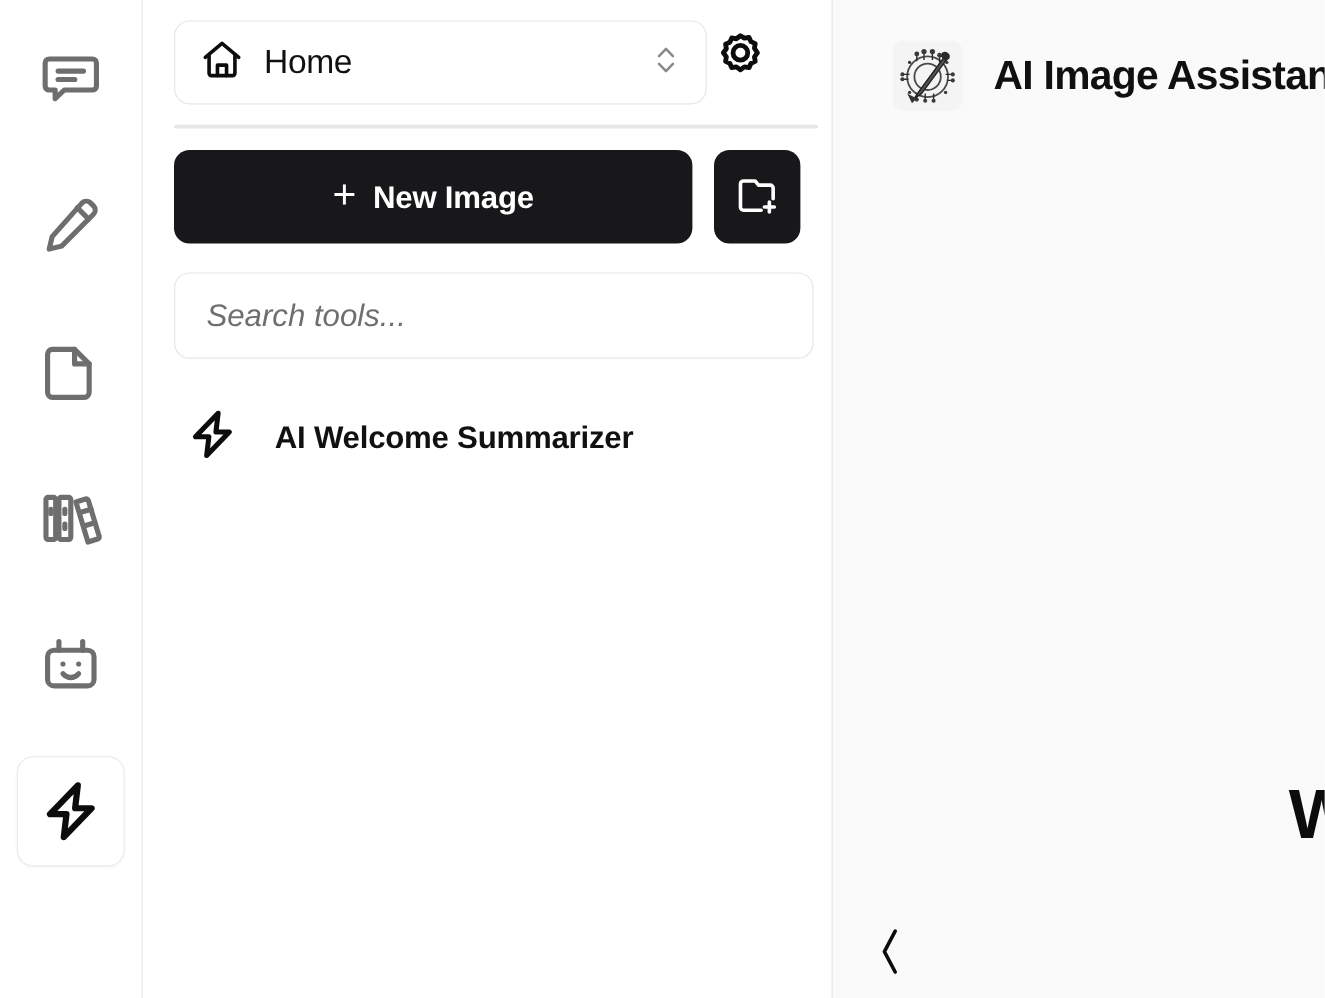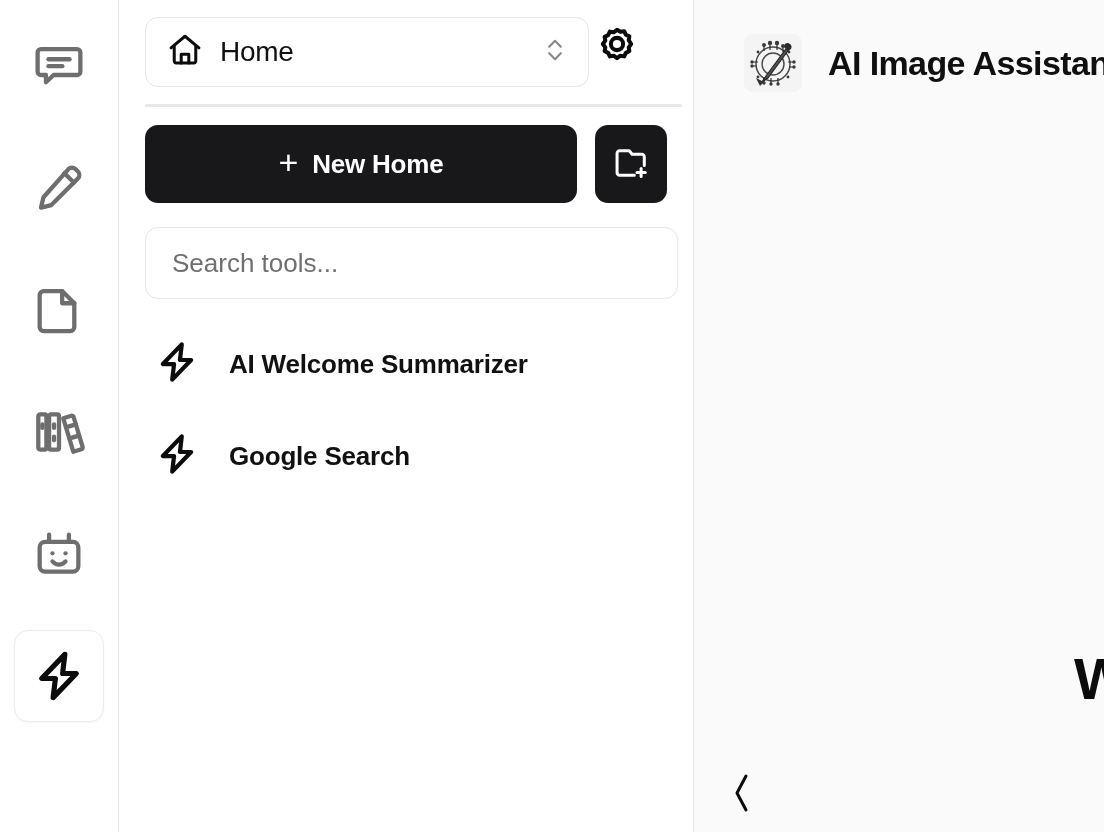--- a/index.html
+++ b/index.html
@@ -156,20 +156,21 @@
     padding: 0 26px;
   }
   .search-box input {
     border: none;
     outline: none;
     background: transparent;
     font-size: 26px;
     color: #111111;
     width: 100%;
     font-family: "Liberation Sans", sans-serif;
+    font-style: italic;
   }
   .search-box input::placeholder { color: #6f6f6f; opacity: 1; }
 
   .tool-list { margin-top: 36px; }
 
   .tool-item {
     display: flex;
     align-items: center;
     gap: 30px;
     height: 58px;
@@ -346,21 +347,21 @@
       </button>
 
     </div>
 
     <div class="divider"></div>
 
     <div class="action-row">
 
       <button class="new-tool-btn">
         <span class="plus-glyph">+</span>
-        <span>New Home</span>
+        <span>New Image</span>
       </button>
 
       <button class="new-folder-btn">
         <span>
           <svg width="38" height="38" viewBox="0 0 24 24" fill="none" stroke="#ffffff" stroke-width="1.9" stroke-linecap="round" stroke-linejoin="round">
             <path d="M20.4 13.6V8.1a1.6 1.6 0 0 0-1.6-1.6h-6.1L10.9 4.3H4.8a1.6 1.6 0 0 0-1.6 1.6v12.2a1.6 1.6 0 0 0 1.6 1.6h9.3"></path>
             <path d="M18.4 15.4v5.2"></path>
             <path d="M15.8 18h5.2"></path>
           </svg>
         </span>
@@ -377,28 +378,20 @@
 
       <div class="tool-item">
         <span>
           <svg width="44" height="44" viewBox="0 0 24 24" fill="none" stroke="#0c0c0c" stroke-width="2.3" stroke-linecap="round" stroke-linejoin="round">
             <path d="M14.6 2.4 4.3 13.1h6.1l-1 8.5L19.7 10.9h-6.1z"></path>
           </svg>
         </span>
         <span class="tool-label">AI Welcome Summarizer</span>
       </div>
 
-      <div class="tool-item">
-        <span>
-          <svg width="44" height="44" viewBox="0 0 24 24" fill="none" stroke="#0c0c0c" stroke-width="2.3" stroke-linecap="round" stroke-linejoin="round">
-            <path d="M14.6 2.4 4.3 13.1h6.1l-1 8.5L19.7 10.9h-6.1z"></path>
-          </svg>
-        </span>
-        <span class="tool-label">Google Search</span>
-      </div>
 
     </div>
 
   </section>
 
   <section class="right-panel">
 
     <header class="agent-header">
       <div class="agent-avatar">
         <svg width="58" height="58" viewBox="0 0 58 58">

